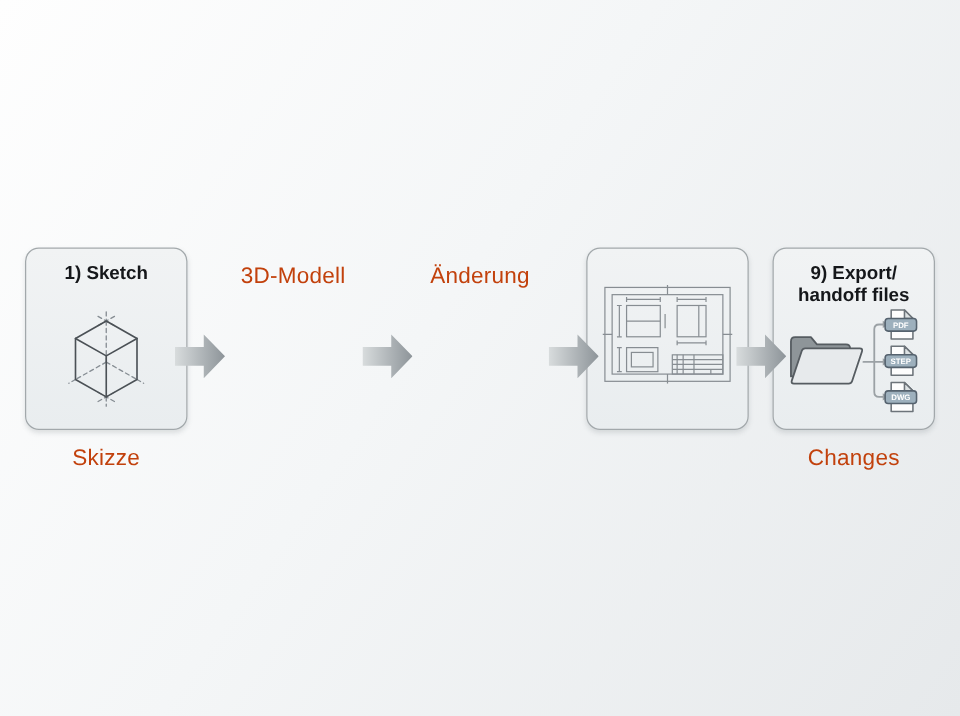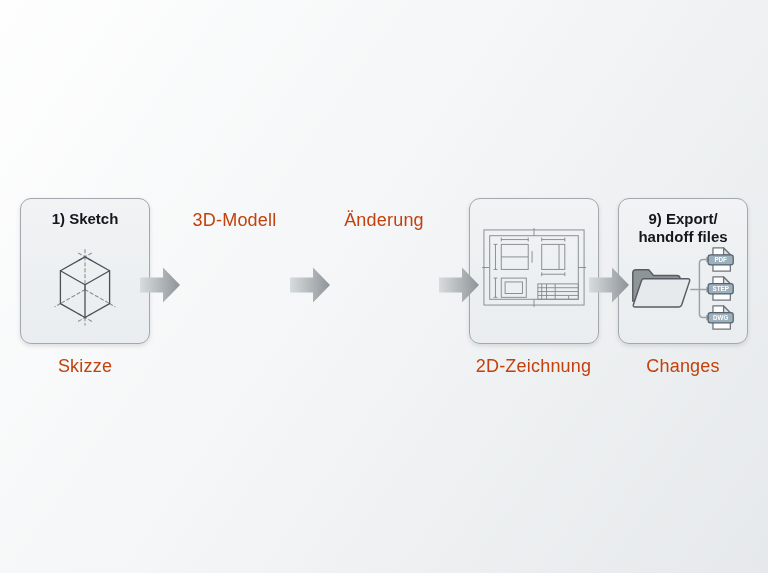--- a/index.html
+++ b/index.html
@@ -137,21 +137,20 @@
             <line x1="58" y1="66" x2="100" y2="66"></line>
             <line x1="58" y1="70" x2="100" y2="70"></line>
             <line x1="76" y1="58" x2="76" y2="74"></line>
             <line x1="62" y1="58" x2="62" y2="74"></line>
             <line x1="67" y1="58" x2="67" y2="74"></line>
             <line x1="90" y1="70" x2="90" y2="74"></line>
           </g>
         </svg>
       </div>
     </div>
-    <div class="card-label">2D-Zeichnung</div>
   </div>
 
   <div class="step">
     <div class="card">
       <div class="card-title">9) Export/
 handoff files</div>
       <div class="icon-wrap">
         <svg viewBox="0 0 118 90" width="114" height="87">
 
           <path d="M7,56 L7,27 q0,-3.5 3.5,-3.5 h13 l5,6 h24 q3.5,0 3.5,3.5 v8 L12,56 z" fill="#8e9599" stroke="#565c61" stroke-width="1.5" stroke-linejoin="round"></path>

